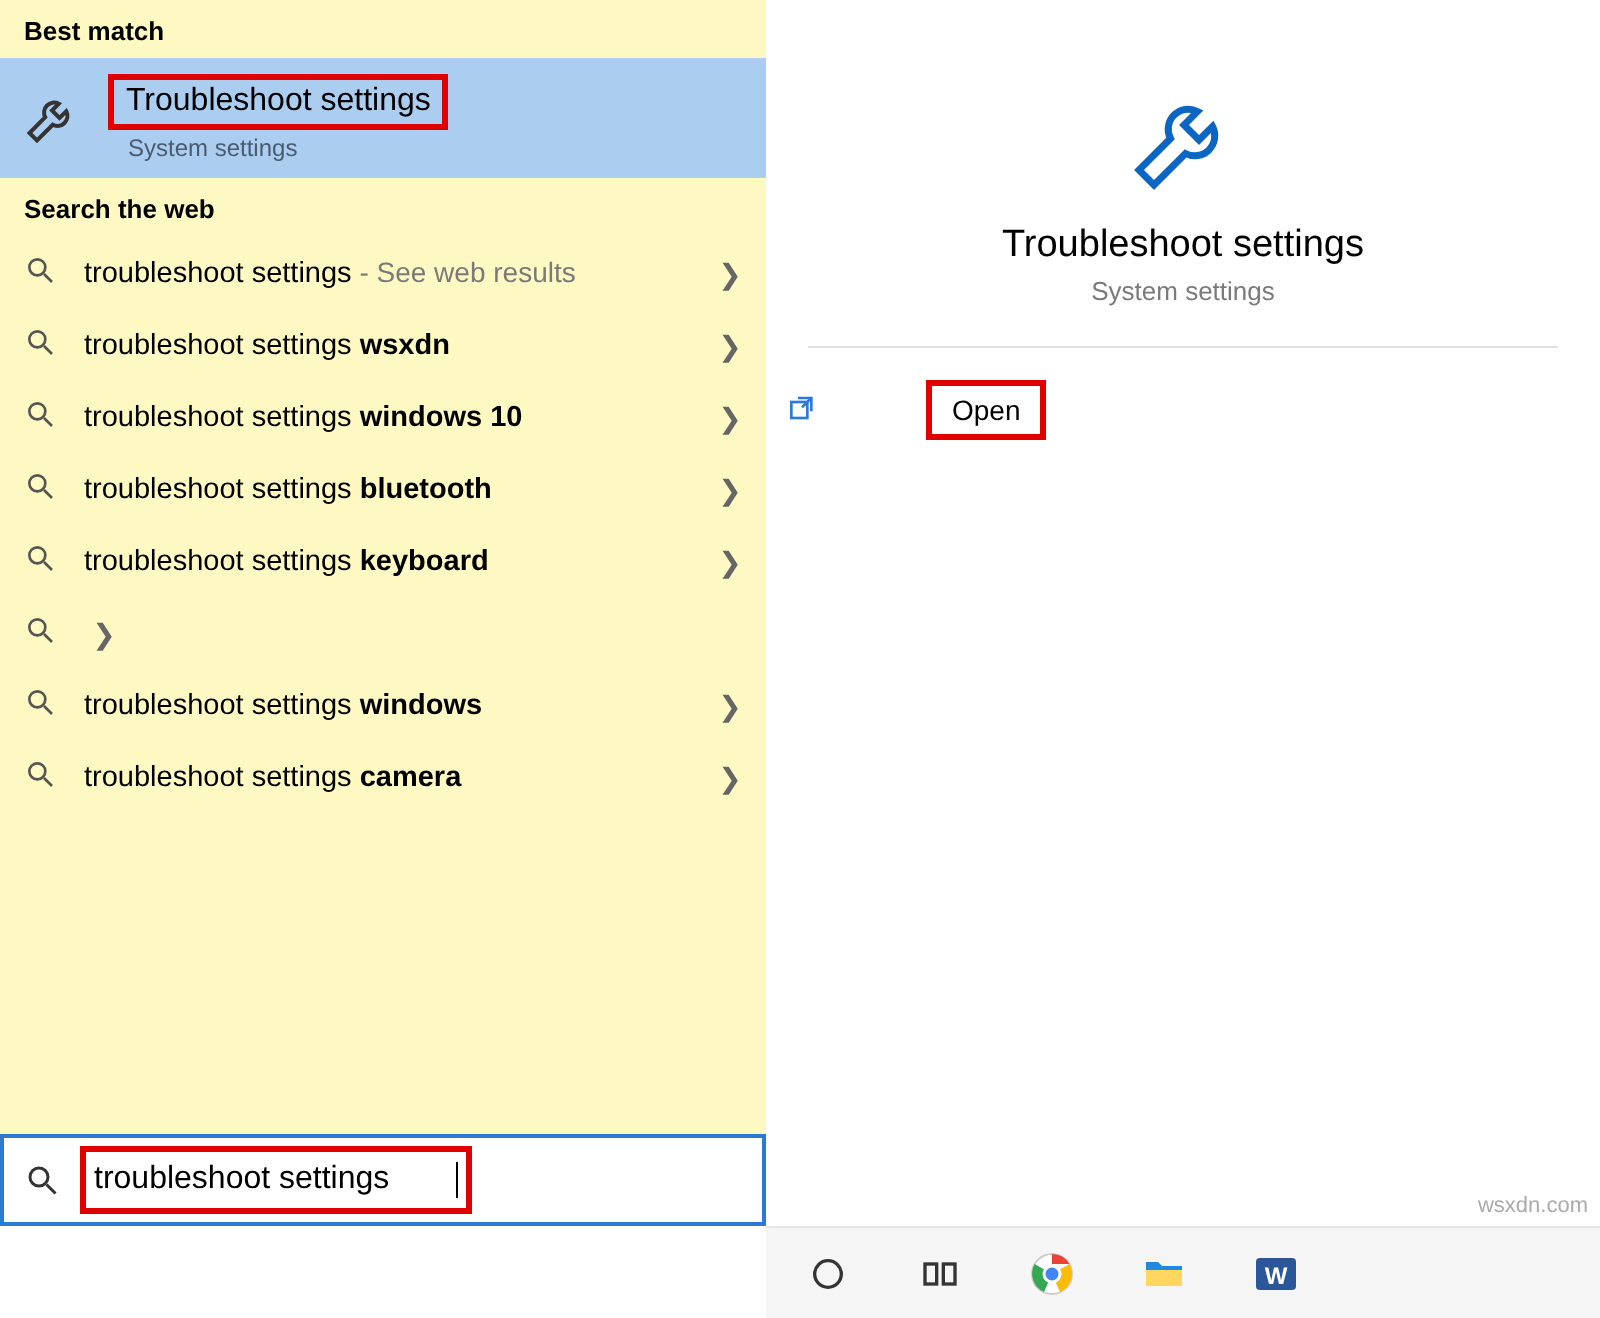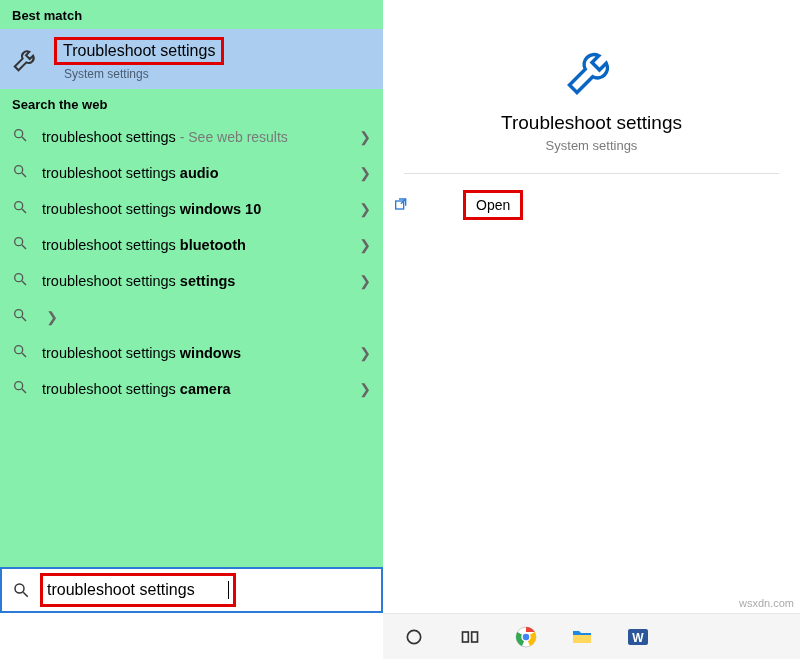--- a/index.html
+++ b/index.html
@@ -1,18 +1,18 @@
 <!DOCTYPE html>
 <html><head>
   <meta charset="utf-8">
   <style>
     * { margin: 0; padding: 0; box-sizing: border-box; font-family: 'Segoe UI', sans-serif; }
     body { width: 800px; height: 659px; background: #fff; overflow: hidden; position: relative; }
     .layout { display: flex; width: 800px; height: 613px; }
-    .left { width: 383px; background: #86efac; display: flex; flex-direction: column; }
+    .left { width: 383px; background: #fef9c3; display: flex; flex-direction: column; }
     .right { width: 417px; background: #fff; display: flex; flex-direction: column; align-items: center; }
     .section-header { font-size: 13px; font-weight: 600; padding: 8px 12px 6px 12px; color: #000; }
     .best-match { display: flex; align-items: center; background: #aacdf0; padding: 8px 10px; gap: 12px; }
     .best-match .icon-wrap { width: 32px; height: 32px; display: flex; align-items: center; justify-content: center; }
     .best-match .labels { display: flex; flex-direction: column; }
     .best-match .subtitle { font-size: 12px; color: #4a5b70; margin-top: 2px; margin-left: 10px; }
     .redbox-title { border: 3px solid #e00000; padding: 2px 6px; display: inline-block; }
     .web-list { flex: 1; }
     .web-item { display: flex; align-items: flex-end; padding: 9px 8px 9px 12px; color: #000; }
     .web-item .search-icon { width: 18px; height: 18px; margin-right: 12px; flex-shrink: 0; color: #555; }
@@ -70,21 +70,21 @@
     <span class="label">troubleshoot settings<span class="bold"></span><span class="hint"> - See web results</span></span>
     <span class="chevron">❯</span>
         </div>
         <div class="web-item">
     <span class="search-icon">
       <svg viewBox="0 0 24 24" width="16" height="16" fill="none" stroke="#555" stroke-width="2">
               <circle cx="10" cy="10" r="6"></circle>
               <line x1="15" y1="15" x2="21" y2="21"></line>
             </svg>
     </span>
-    <span class="label">troubleshoot settings <span class="bold">audio</span><span class="hint"></span></span>
+    <span class="label">troubleshoot settings <span class="bold">wsxdn</span><span class="hint"></span></span>
     <span class="chevron">❯</span>
         </div>
         <div class="web-item">
     <span class="search-icon">
       <svg viewBox="0 0 24 24" width="16" height="16" fill="none" stroke="#555" stroke-width="2">
               <circle cx="10" cy="10" r="6"></circle>
               <line x1="15" y1="15" x2="21" y2="21"></line>
             </svg>
     </span>
     <span class="label">troubleshoot settings <span class="bold">windows 10</span><span class="hint"></span></span>
@@ -100,21 +100,21 @@
     <span class="label">troubleshoot settings <span class="bold">bluetooth</span><span class="hint"></span></span>
     <span class="chevron">❯</span>
         </div>
         <div class="web-item">
     <span class="search-icon">
       <svg viewBox="0 0 24 24" width="16" height="16" fill="none" stroke="#555" stroke-width="2">
               <circle cx="10" cy="10" r="6"></circle>
               <line x1="15" y1="15" x2="21" y2="21"></line>
             </svg>
     </span>
-    <span class="label">troubleshoot settings <span class="bold">settings</span><span class="hint"></span></span>
+    <span class="label">troubleshoot settings <span class="bold">keyboard</span><span class="hint"></span></span>
     <span class="chevron">❯</span>
         </div>
         <div class="web-item">
     <span class="search-icon">
       <svg viewBox="0 0 24 24" width="16" height="16" fill="none" stroke="#555" stroke-width="2">
               <circle cx="10" cy="10" r="6"></circle>
               <line x1="15" y1="15" x2="21" y2="21"></line>
             </svg>
     </span>
     <span class="chevron">❯</span>

